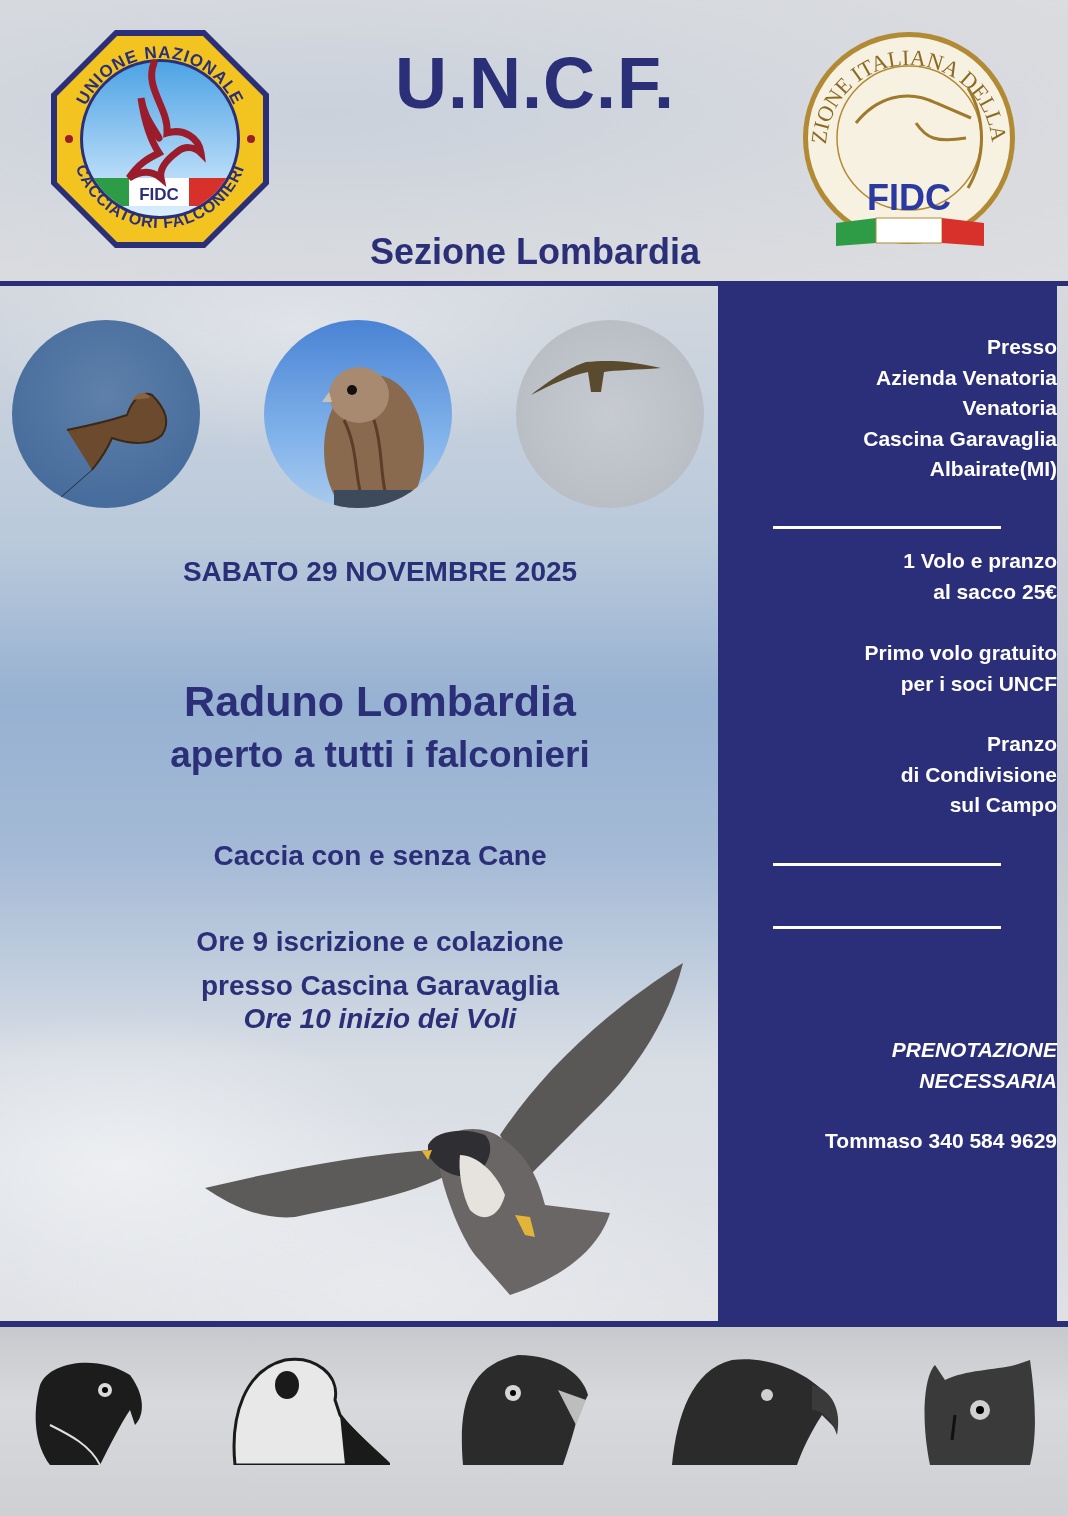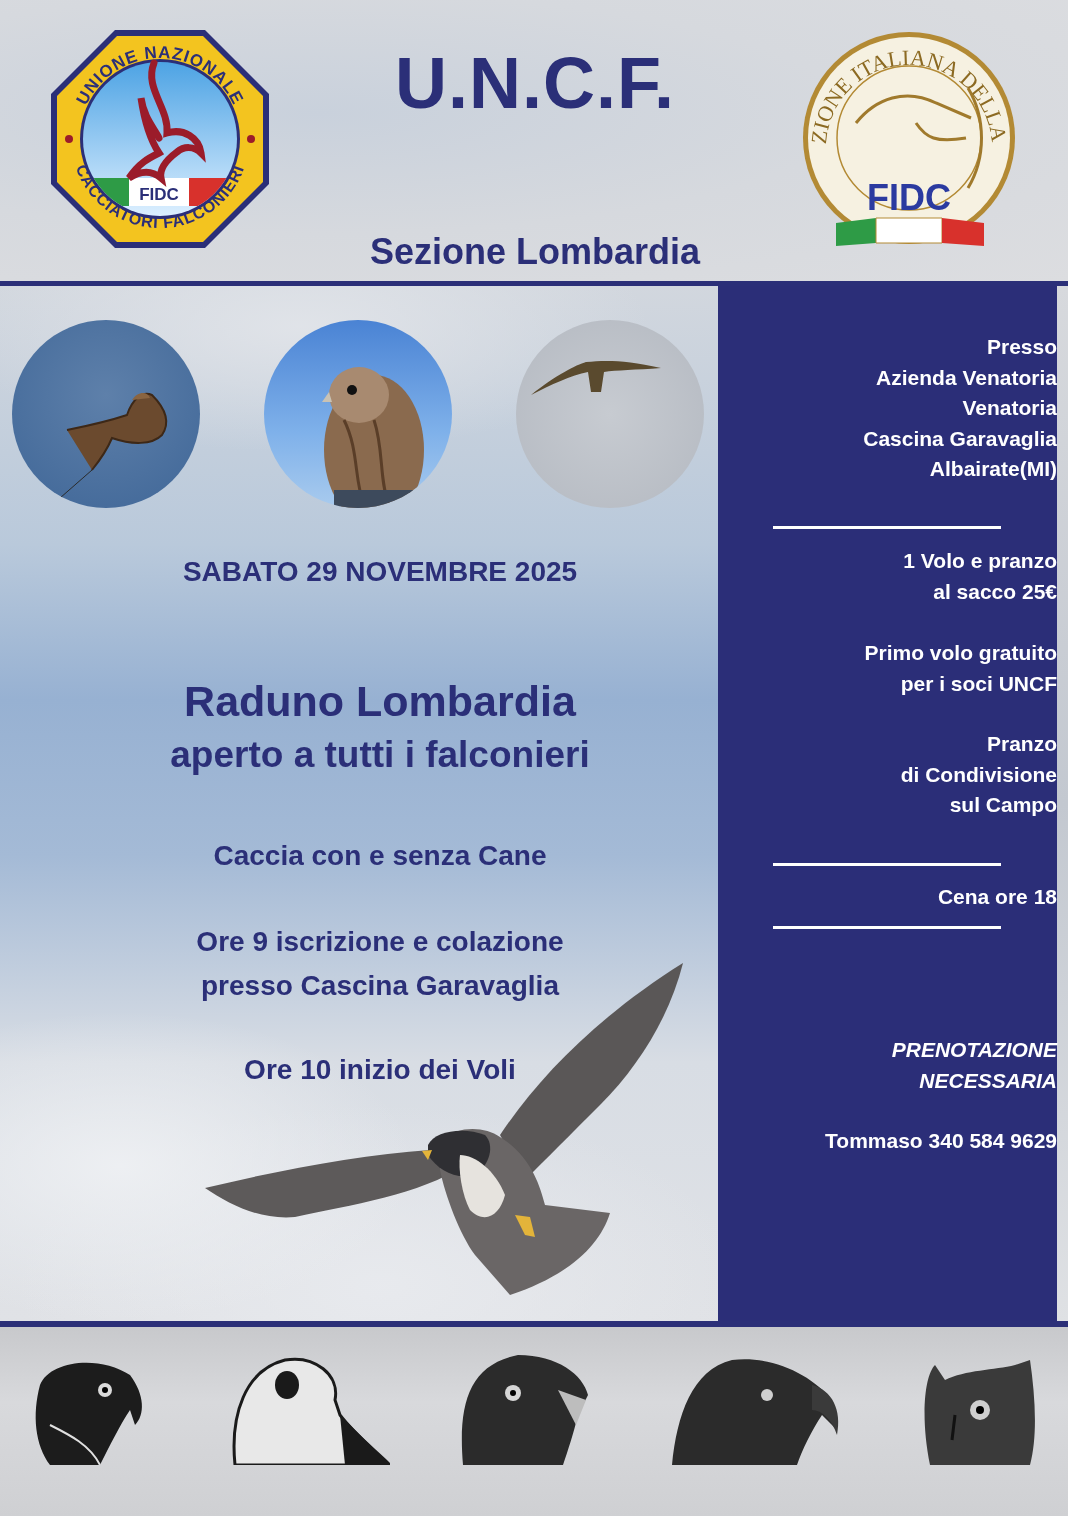--- a/index.html
+++ b/index.html
@@ -45,21 +45,21 @@
   .c1 { left:12px; top:320px; background: radial-gradient(circle at 50% 40%, #5e80aa, #3f6697); }
   .c2 { left:264px; top:320px; background: linear-gradient(180deg, #4a83d4 0%, #7fb1ea 60%, #a9cbee 100%); }
   .c3 { left:516px; top:320px; background: radial-gradient(circle at 50% 50%, #c7cbd1, #b4b9c1); }
 
   .main-text { position:absolute; left:0; width:718px; text-align:center; color:#2b2f78; font-weight:bold;padding-left:21px; }
   .date { top:556px; font-size:28px; }
   .headline { top:674px; font-size:42px; line-height:54px; }
   .line { font-size:28px; line-height:44px; }
   .l1 { top:834px; }
   .l2 { top:920px; }
-  .l3 { top:1048px; }
+  .l3 { top:997px;font-style:italic; }
 
   .panel {
     position:absolute; left:718px; top:286px; width:339px; height:1041px; background:#2b2e78;
     color:#ffffff; text-align:right; font-weight:bold; font-size:21px; line-height:30.5px;
   }
   .panel .block { position:absolute; left:0; width:339px; }
   .panel .hr { position:absolute; left:55px; width:228px; height:3px; background:#ffffff; }
 
   .footer-heads { position:absolute; left:0; top:1355px; width:1068px; height:120px; }
   .head { position:absolute; top:0; }
@@ -190,21 +190,20 @@
   <div class="block" style="top:352px;">
     <div>Primo volo gratuito</div>
     <div>per i soci UNCF</div>
   </div>
   <div class="block" style="top:443px;">
     <div>Pranzo</div>
     <div>di Condivisione</div>
     <div>sul Campo</div>
   </div>
   <div class="hr" style="top:577px;"></div>
-  <div class="block" style="top:596px;">Cena ore 18</div>
   <div class="hr" style="top:640px;"></div>
   <div class="block" style="top:749px;font-style:italic;">
     <div>PRENOTAZIONE</div>
     <div>NECESSARIA</div>
   </div>
   <div class="block" style="top:840px;">Tommaso 340 584 9629</div>
 </div>
 
 <div class="rule-bot"></div>
 

